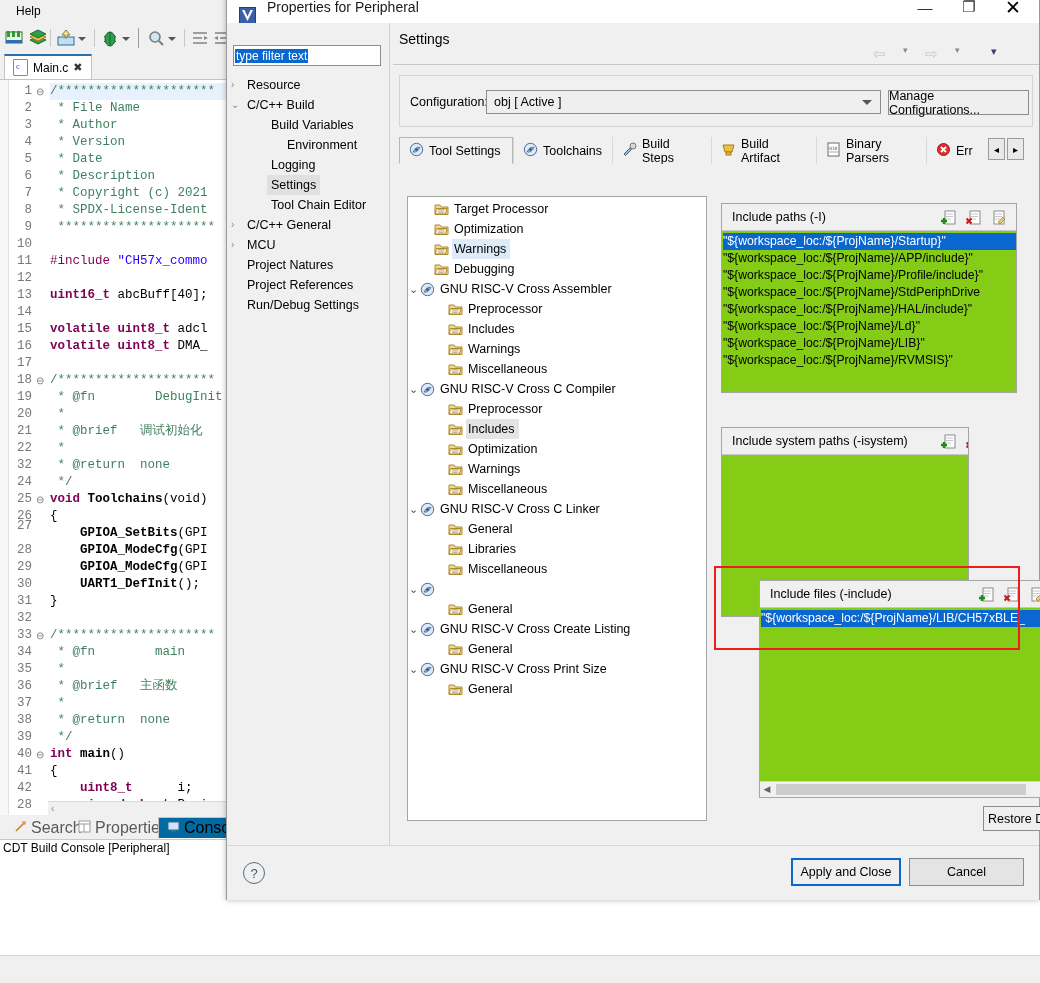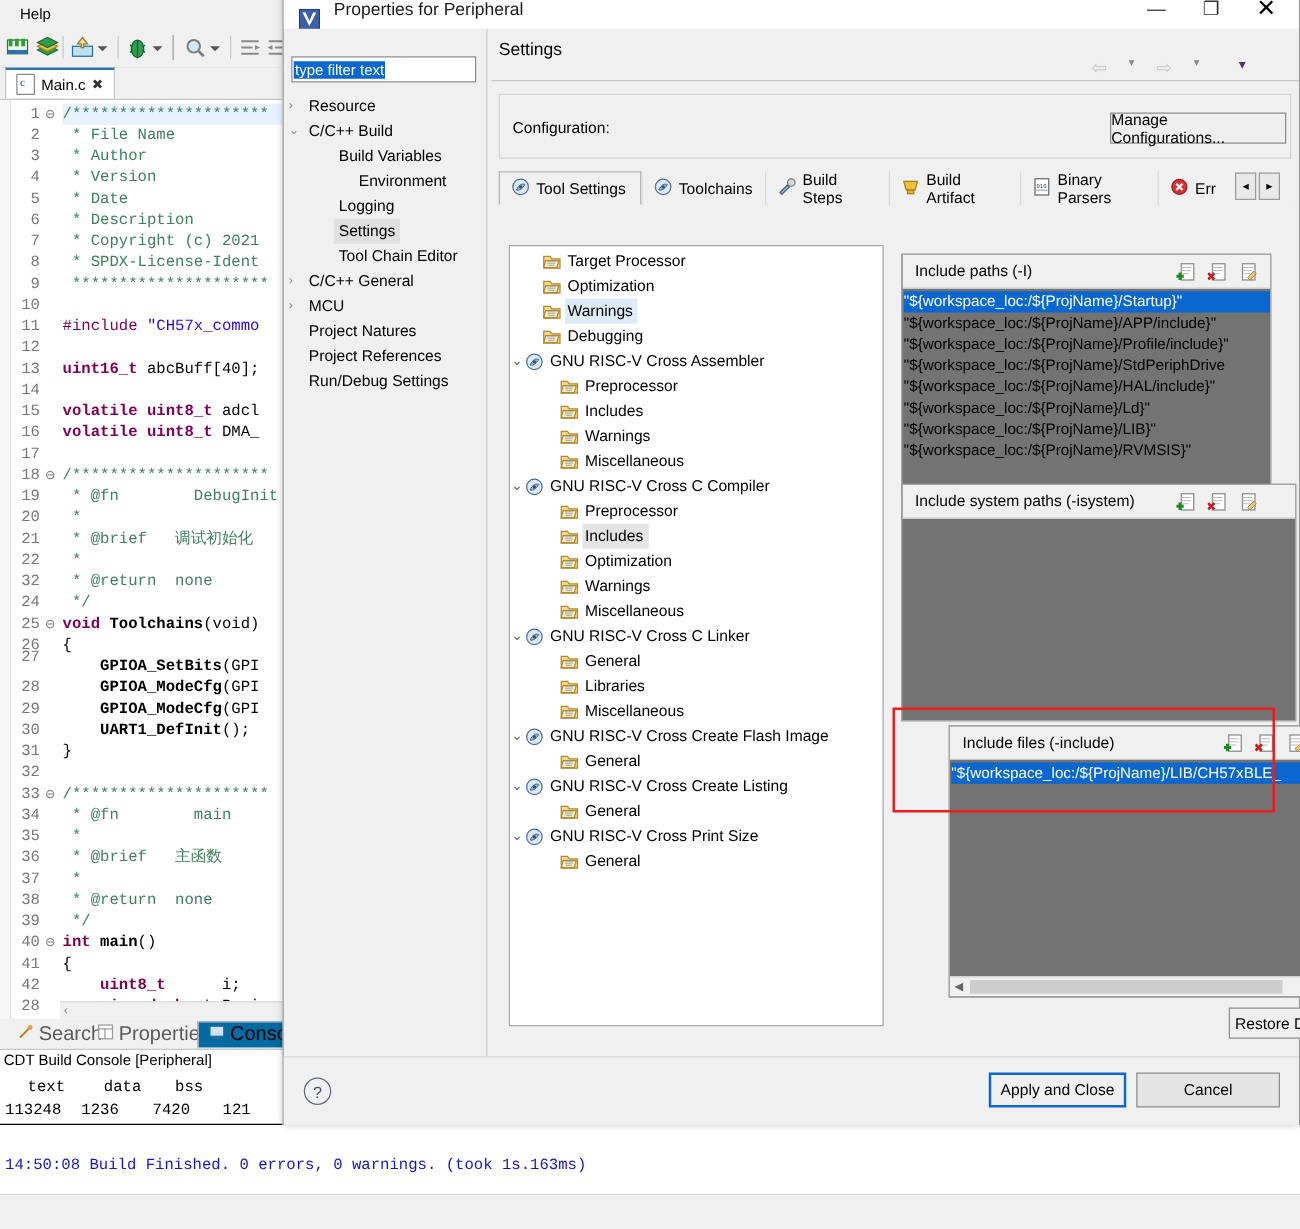--- a/index.html
+++ b/index.html
@@ -101,21 +101,21 @@
   #toolpanel{position:absolute;left:6px;top:141px;width:634px;height:661px;background:#f0f0f0;}
   #treebox{position:absolute;left:8px;top:32px;width:300px;height:625px;background:#fff;border:1px solid #a6a6a6;box-sizing:border-box;overflow:hidden;}
   .titem{position:absolute;left:0;height:20px;line-height:20px;font-size:12.5px;white-space:nowrap;color:#000;}
   .titem.selgray{background:#e4e4e4;}
   .titem.selblue{background:#ddeaf7;}
   .ttw{position:absolute;font-size:11px;color:#5a5a5a;line-height:20px;}
   .ficon{position:absolute;width:15px;height:13px;}
   .oicon{position:absolute;width:15px;height:15px;}
 
   
-  .listbox{position:absolute;background:#737373;border:1px solid #a6a6a6;box-sizing:border-box;overflow:hidden;}
+  .listbox{position:absolute;background:#84cc16;border:1px solid #a6a6a6;box-sizing:border-box;overflow:hidden;}
   .listhdr{position:absolute;left:0;top:0;width:100%;height:27px;background:#f0f0f0;border-bottom:1px solid #c8c8c8;box-sizing:border-box;}
   .listhdr .h{position:absolute;left:10px;top:6px;font-size:12.5px;}
   .litem{position:absolute;left:1px;height:17px;line-height:17px;font-size:12.2px;white-space:nowrap;color:#000;
      font-family:"Liberation Sans",sans-serif;}
   .litem.sel{background:#0a67d0;color:#fff;}
   .listicon{position:absolute;width:15px;height:15px;}
   #redbox{position:absolute;left:714px;top:566px;width:306px;height:84px;border:2px solid #ee1c1c;box-sizing:border-box;}
   #hscroll{position:absolute;left:0;bottom:0;width:100%;height:15px;background:#f0f0f0;border-top:1px solid #d4d4d4;}
   .hsarr{position:absolute;top:0;width:14px;height:14px;line-height:14px;text-align:center;font-size:9px;color:#666;}
   #hsthumb{position:absolute;left:16px;top:2px;width:250px;height:11px;background:#cdcdcd;}
@@ -328,31 +328,20 @@
         </div>
         <div class="btab sel" style="left: 158px;">
           <span><svg width="13" height="13" viewBox="0 0 13 13">
               <rect x="1" y="2" width="11" height="8" fill="#cfe4f5" stroke="#2a6f99"></rect>
               <rect x="4" y="10" width="5" height="2" fill="#2a6f99"></rect>
             </svg></span>
           <span>Console</span>
         </div>
       </div>
     <div id="consoletitle">CDT Build Console [Peripheral]</div>
-    <div id="consolebody">
-      <div id="hrule"></div>
-    <div class="conline conblack" style="left: 22px; top: 6px;">text</div>
-        <div class="conline conblack" style="left: 83px; top: 6px;">data</div>
-        <div class="conline conblack" style="left: 140px; top: 6px;">bss</div>
-        <div class="conline conblack" style="left: 4px; top: 24px;">113248</div>
-        <div class="conline conblack" style="left: 65px; top: 24px;">1236</div>
-        <div class="conline conblack" style="left: 122px; top: 24px;">7420</div>
-        <div class="conline conblack" style="left: 178px; top: 24px;">121</div>
-        <div class="conline conblue" style="left: 4px; top: 68px;">14:50:08 Build Finished. 0 errors, 0 warnings. (took 1s.163ms)</div>
-      </div>
   </div>
   <div id="statusbar"></div>
 </div>
 
 <div id="dlg">
   <div id="dlgtitle">
     <span id="dlgicon">
       <svg width="17" height="17" viewBox="0 0 17 17">
         <rect x="0.5" y="0.5" width="16" height="16" fill="#3b5fa8" stroke="#24407a"></rect>
         <path d="M3 3 L8.5 14 L14 3 L11.5 3 L8.5 9.5 L5.5 3 Z" fill="#ffffff"></path>
@@ -393,20 +382,24 @@
     <div id="settingsTitle">Settings</div>
     <span class="navarrow" style="left:480px;color:#c8c8c8;">⇦</span>
     <span class="navarrow" style="left:510px;font-size:9px;color:#888;">▾</span>
     <span class="navarrow" style="left:532px;color:#c8c8c8;">⇨</span>
     <span class="navarrow" style="left:562px;font-size:9px;color:#888;">▾</span>
     <span class="navarrow" style="left:598px;font-size:11px;color:#503070;">▾</span>
     <div id="hsep"></div>
 
     <div id="cfgbox">
       <span id="cfglabel">Configuration:</span>
+      <div id="cfgselect">
+        <span class="val">obj  [ Active ]</span>
+        <span class="car"></span>
+      </div>
       <div id="mgbtn">Manage Configurations...</div>
     </div>
 
     <div id="tabstrip">
         <div class="ttab sel" style="left: 0px; width: 114px;">
           <span><svg width="15" height="15" viewBox="0 0 15 15">
               <circle cx="7.5" cy="7.5" r="6.2" fill="#dce9f7" stroke="#4a6f9a"></circle>
               <path d="M4 10 Q7 4 11 5.5 Q8 11 4 10 Z" fill="#9fb8d4" stroke="#3c5d85" stroke-width="0.7"></path>
               <circle cx="7.5" cy="7.5" r="1.3" fill="#2f4f75"></circle>
             </svg></span>
@@ -565,21 +558,20 @@
               <path d="M1 2 L6 2 L7.5 4 L14 4 L14 11.5 L1 11.5 Z" fill="#f5d78e" stroke="#b08a2e"></path>
               <path d="M2.5 5.5 L13 5.5 L11.5 11 L1 11 Z" fill="#fbeec4" stroke="#b08a2e"></path>
               <path d="M4 6.5 L10.5 6.5 M4 8 L10 8 M4.5 9.5 L9.5 9.5" stroke="#9aa0b0" stroke-width="0.7"></path>
             </svg></span>
           <div class="titem" style="top: 362px; left: 58px; padding-left: 2px; padding-right: 4px;">Miscellaneous</div>
           <span class="ficon" style="left: 40px; top: 366px;"><svg width="15" height="13" viewBox="0 0 15 13">
               <path d="M1 2 L6 2 L7.5 4 L14 4 L14 11.5 L1 11.5 Z" fill="#f5d78e" stroke="#b08a2e"></path>
               <path d="M2.5 5.5 L13 5.5 L11.5 11 L1 11 Z" fill="#fbeec4" stroke="#b08a2e"></path>
               <path d="M4 6.5 L10.5 6.5 M4 8 L10 8 M4.5 9.5 L9.5 9.5" stroke="#9aa0b0" stroke-width="0.7"></path>
             </svg></span>
-          <div class="titem" style="top: 382px; left: 30px; padding-left: 2px; padding-right: 4px;">GNU RISC-V Cross Create Flash Image</div>
           <span class="oicon" style="left: 12px; top: 385px;"><svg width="15" height="15" viewBox="0 0 15 15">
               <circle cx="7.5" cy="7.5" r="6.2" fill="#dce9f7" stroke="#4a6f9a"></circle>
               <path d="M4 10 Q7 4 11 5.5 Q8 11 4 10 Z" fill="#9fb8d4" stroke="#3c5d85" stroke-width="0.7"></path>
               <circle cx="7.5" cy="7.5" r="1.3" fill="#2f4f75"></circle>
             </svg></span>
           <span class="ttw" style="left: 1px; top: 382px;">⌄</span>
           <div class="titem" style="top: 402px; left: 58px; padding-left: 2px; padding-right: 4px;">General</div>
           <span class="ficon" style="left: 40px; top: 406px;"><svg width="15" height="13" viewBox="0 0 15 13">
               <path d="M1 2 L6 2 L7.5 4 L14 4 L14 11.5 L1 11.5 Z" fill="#f5d78e" stroke="#b08a2e"></path>
               <path d="M2.5 5.5 L13 5.5 L11.5 11 L1 11 Z" fill="#fbeec4" stroke="#b08a2e"></path>
@@ -642,21 +634,21 @@
         <div class="litem" style="top: 46px; width: auto;">"${workspace_loc:/${ProjName}/APP/include}"</div>
         <div class="litem" style="top: 63px; width: auto;">"${workspace_loc:/${ProjName}/Profile/include}"</div>
         <div class="litem" style="top: 80px; width: auto;">"${workspace_loc:/${ProjName}/StdPeriphDrive</div>
         <div class="litem" style="top: 97px; width: auto;">"${workspace_loc:/${ProjName}/HAL/include}"</div>
         <div class="litem" style="top: 114px; width: auto;">"${workspace_loc:/${ProjName}/Ld}"</div>
         <div class="litem" style="top: 131px; width: auto;">"${workspace_loc:/${ProjName}/LIB}"</div>
         <div class="litem" style="top: 148px; width: auto;">"${workspace_loc:/${ProjName}/RVMSIS}"</div>
       </div>
   </div>
 
-  <div class="listbox" id="lb-sys" style="left:494px;top:396px;width:316px;height:190px;">
+  <div class="listbox" id="lb-sys" style="left:494px;top:436px;width:248px;height:190px;">
     <div class="listhdr">
       <span class="h">Include system paths (-isystem)</span>
     <span class="listicon" style="left: 219px; top: 6px;"><svg width="15" height="15" viewBox="0 0 15 15">
             <rect x="4" y="1" width="10" height="13" fill="#fff" stroke="#8a8a8a"></rect>
             <path d="M4 4 L12 4 M4 6.5 L12 6.5 M4 9 L10 9" stroke="#b9b9b9" stroke-width="0.8"></path>
             <path d="M3 8 L3 14 M0 11 L6 11" stroke="#1e8a1e" stroke-width="2.4"></path>
           </svg></span>
         <span class="listicon" style="left: 244px; top: 6px;"><svg width="15" height="15" viewBox="0 0 15 15">
             <rect x="4" y="1" width="10" height="13" fill="#fff" stroke="#8a8a8a"></rect>
             <path d="M4 4 L12 4 M4 6.5 L12 6.5 M4 9 L10 9" stroke="#b9b9b9" stroke-width="0.8"></path>

